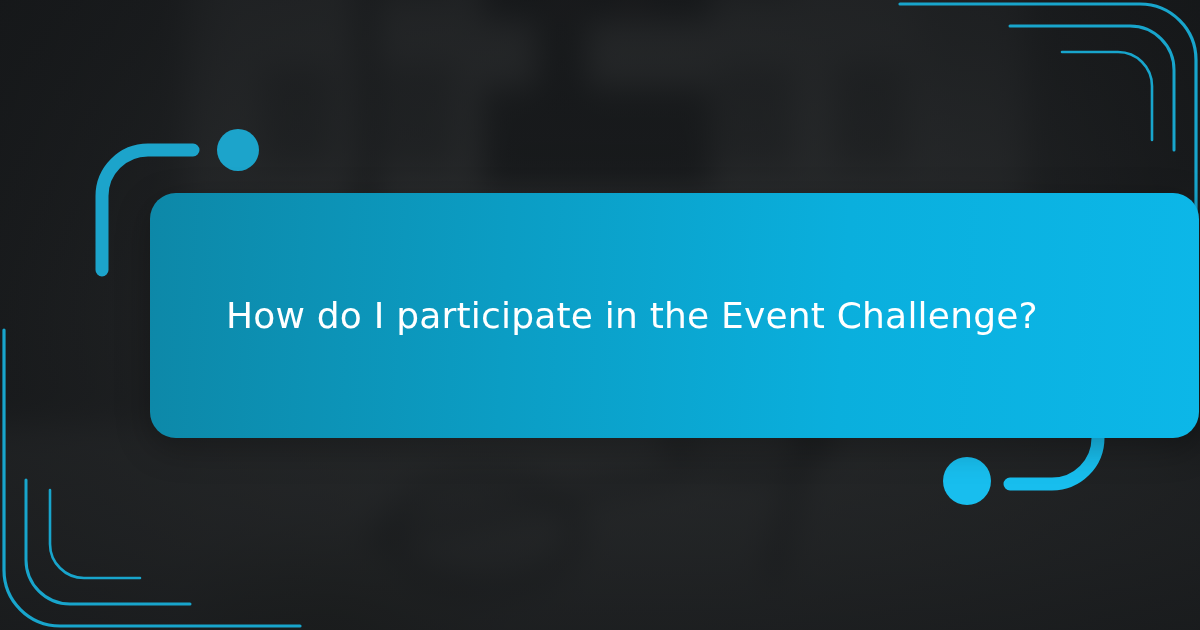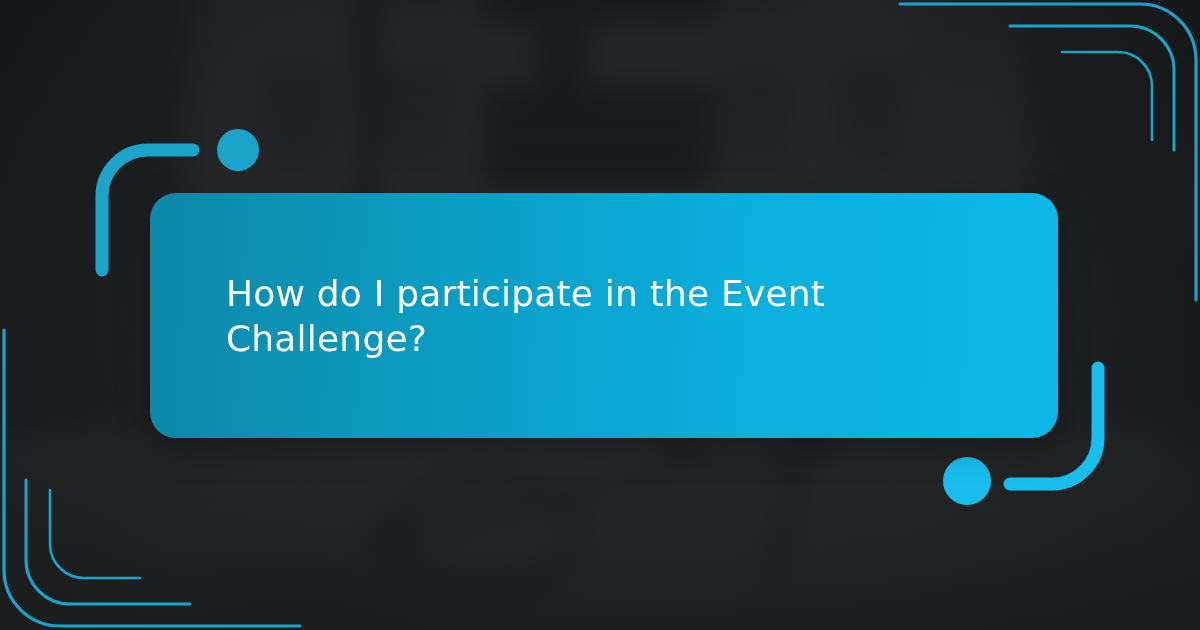--- a/index.html
+++ b/index.html
@@ -131,21 +131,21 @@
   .frame-svg {
     position:absolute; inset:0;
     width:1200px; height:630px;
     pointer-events:none;
   }
 
   
   .card {
     position:absolute;
     left:150px; top:193px;
-    width:908px; height:245px;
+    width:1049px; height:245px;
     border-radius:26px;
     background:linear-gradient(93deg, #0D88A8 0%, #0B9DC4 34%, #0AAFDD 66%, #0CB7E8 100%);
     display:flex;
     align-items:center;
     box-shadow:0 10px 34px rgba(0,0,0,.28);
   }
 
   .card-title {
     margin-left:76px;
     margin-right:40px;

